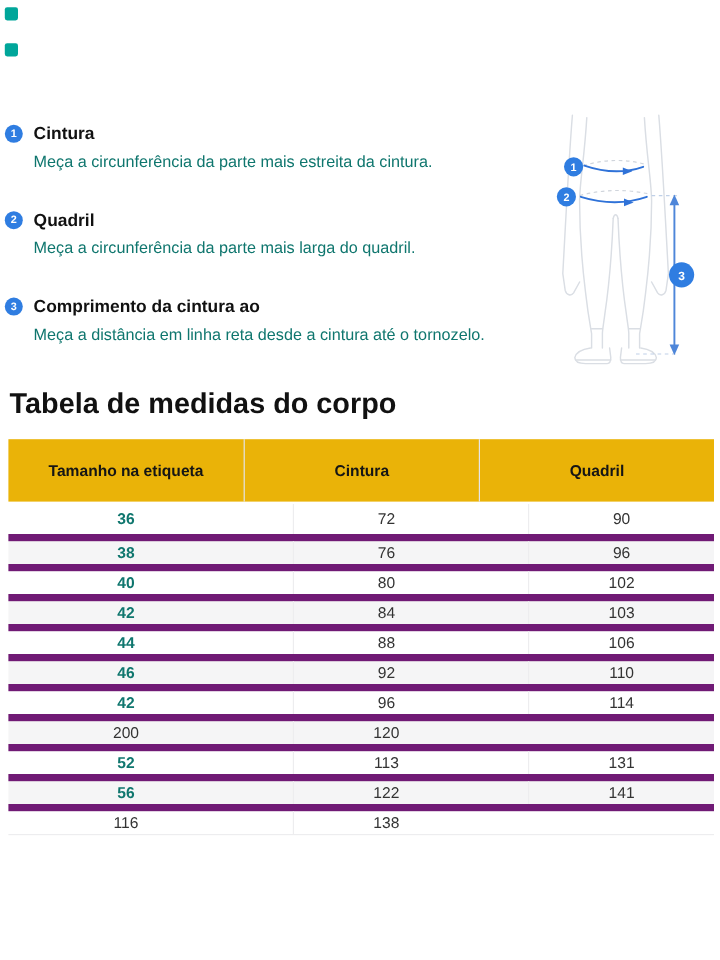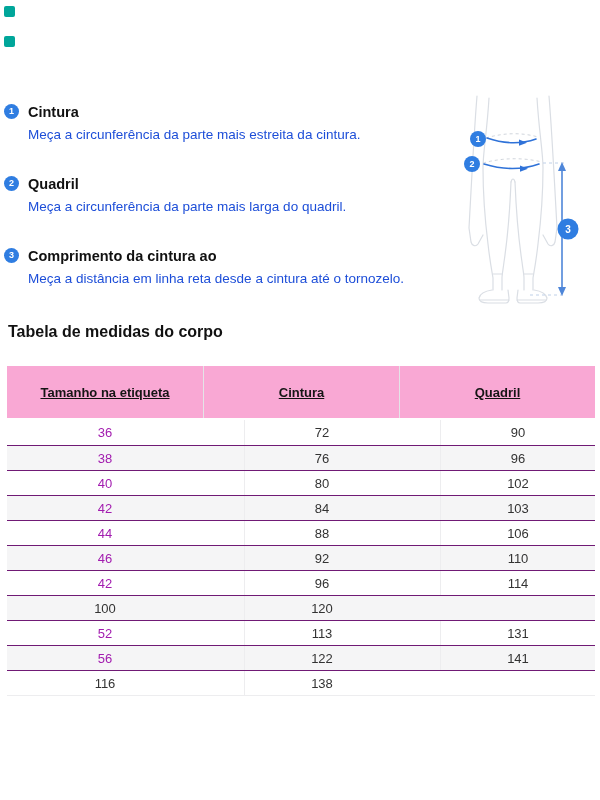--- a/index.html
+++ b/index.html
@@ -55,89 +55,88 @@
   }
   .instr-label {
     font-size: 14.5px;
     font-weight: bold;
     color: #111111;
     line-height: 19px;
   }
   .instr-desc {
     margin-top: 4px;
     font-size: 13.5px;
-    color: #1d4ed8;
+    color: #0f766e;
     line-height: 18px;
     white-space: nowrap;
   }
 
   
   .diagram {
     position: absolute;
     left: 450px;
     top: 92px;
     width: 145px;
     height: 225px;
   }
 
   
   .section-title {
     position: absolute;
     left: 8px;
     top: 323px;
-    font-size: 16px;
+    font-size: 24px;
     font-weight: bold;
     color: #111111;
   }
 
   
   .table {
     position: absolute;
     left: 7px;
     top: 366px;
     width: 588px;
   }
   .thead, .trow {
     display: grid;
     grid-template-columns: 1fr 1fr 1fr;
   }
   .thead {
     height: 52px;
-    background: #f9a8d4;
-    text-decoration: underline;
+    background: #eab308;
   }
   .th {
     display: flex;
     align-items: center;
     justify-content: center;
     font-size: 13px;
     font-weight: bold;
     color: #151515;
   }
   .th + .th { border-left: 1px solid #E4E4E7; }
   .tbody {
     margin-top: 2px;
     border-bottom: 1px solid #EDEDEF;
   }
   .trow {
     height: 25px;
     background: #ffffff;
-    border-top: 1px solid #701a75;
+    border-top: 6px solid #701a75;
   }
   .trow:first-of-type { border-top: none; }
   .tbody div.trow:nth-of-type(even) { background: #F5F5F6; }
   .td {
     display: flex;
     align-items: center;
     justify-content: center;
     font-size: 13px;
     color: #333333;
   }
   .td + .td { border-left: 1px solid #EDEDEF; margin-left: 41px; }
-  .td.size { font-weight: normal; color: #a21caf; }
+  .td.size { font-weight: bold; color: #0f766e; }
 </style>
 </head>
 <body>
 
 <div class="page">
 
   <span class="teal-sq one"></span>
   <span class="teal-sq two"></span>
 
   <div class="instructions">
@@ -277,21 +276,21 @@
           <div class="td">110</div>
         </div>
 
         <div class="trow">
           <div class="td size">42</div>
           <div class="td">96</div>
           <div class="td">114</div>
         </div>
 
         <div class="trow">
-          <div class="td">100</div>
+          <div class="td">200</div>
           <div class="td">120</div>
         </div>
 
         <div class="trow">
           <div class="td size">52</div>
           <div class="td">113</div>
           <div class="td">131</div>
         </div>
 
         <div class="trow">

